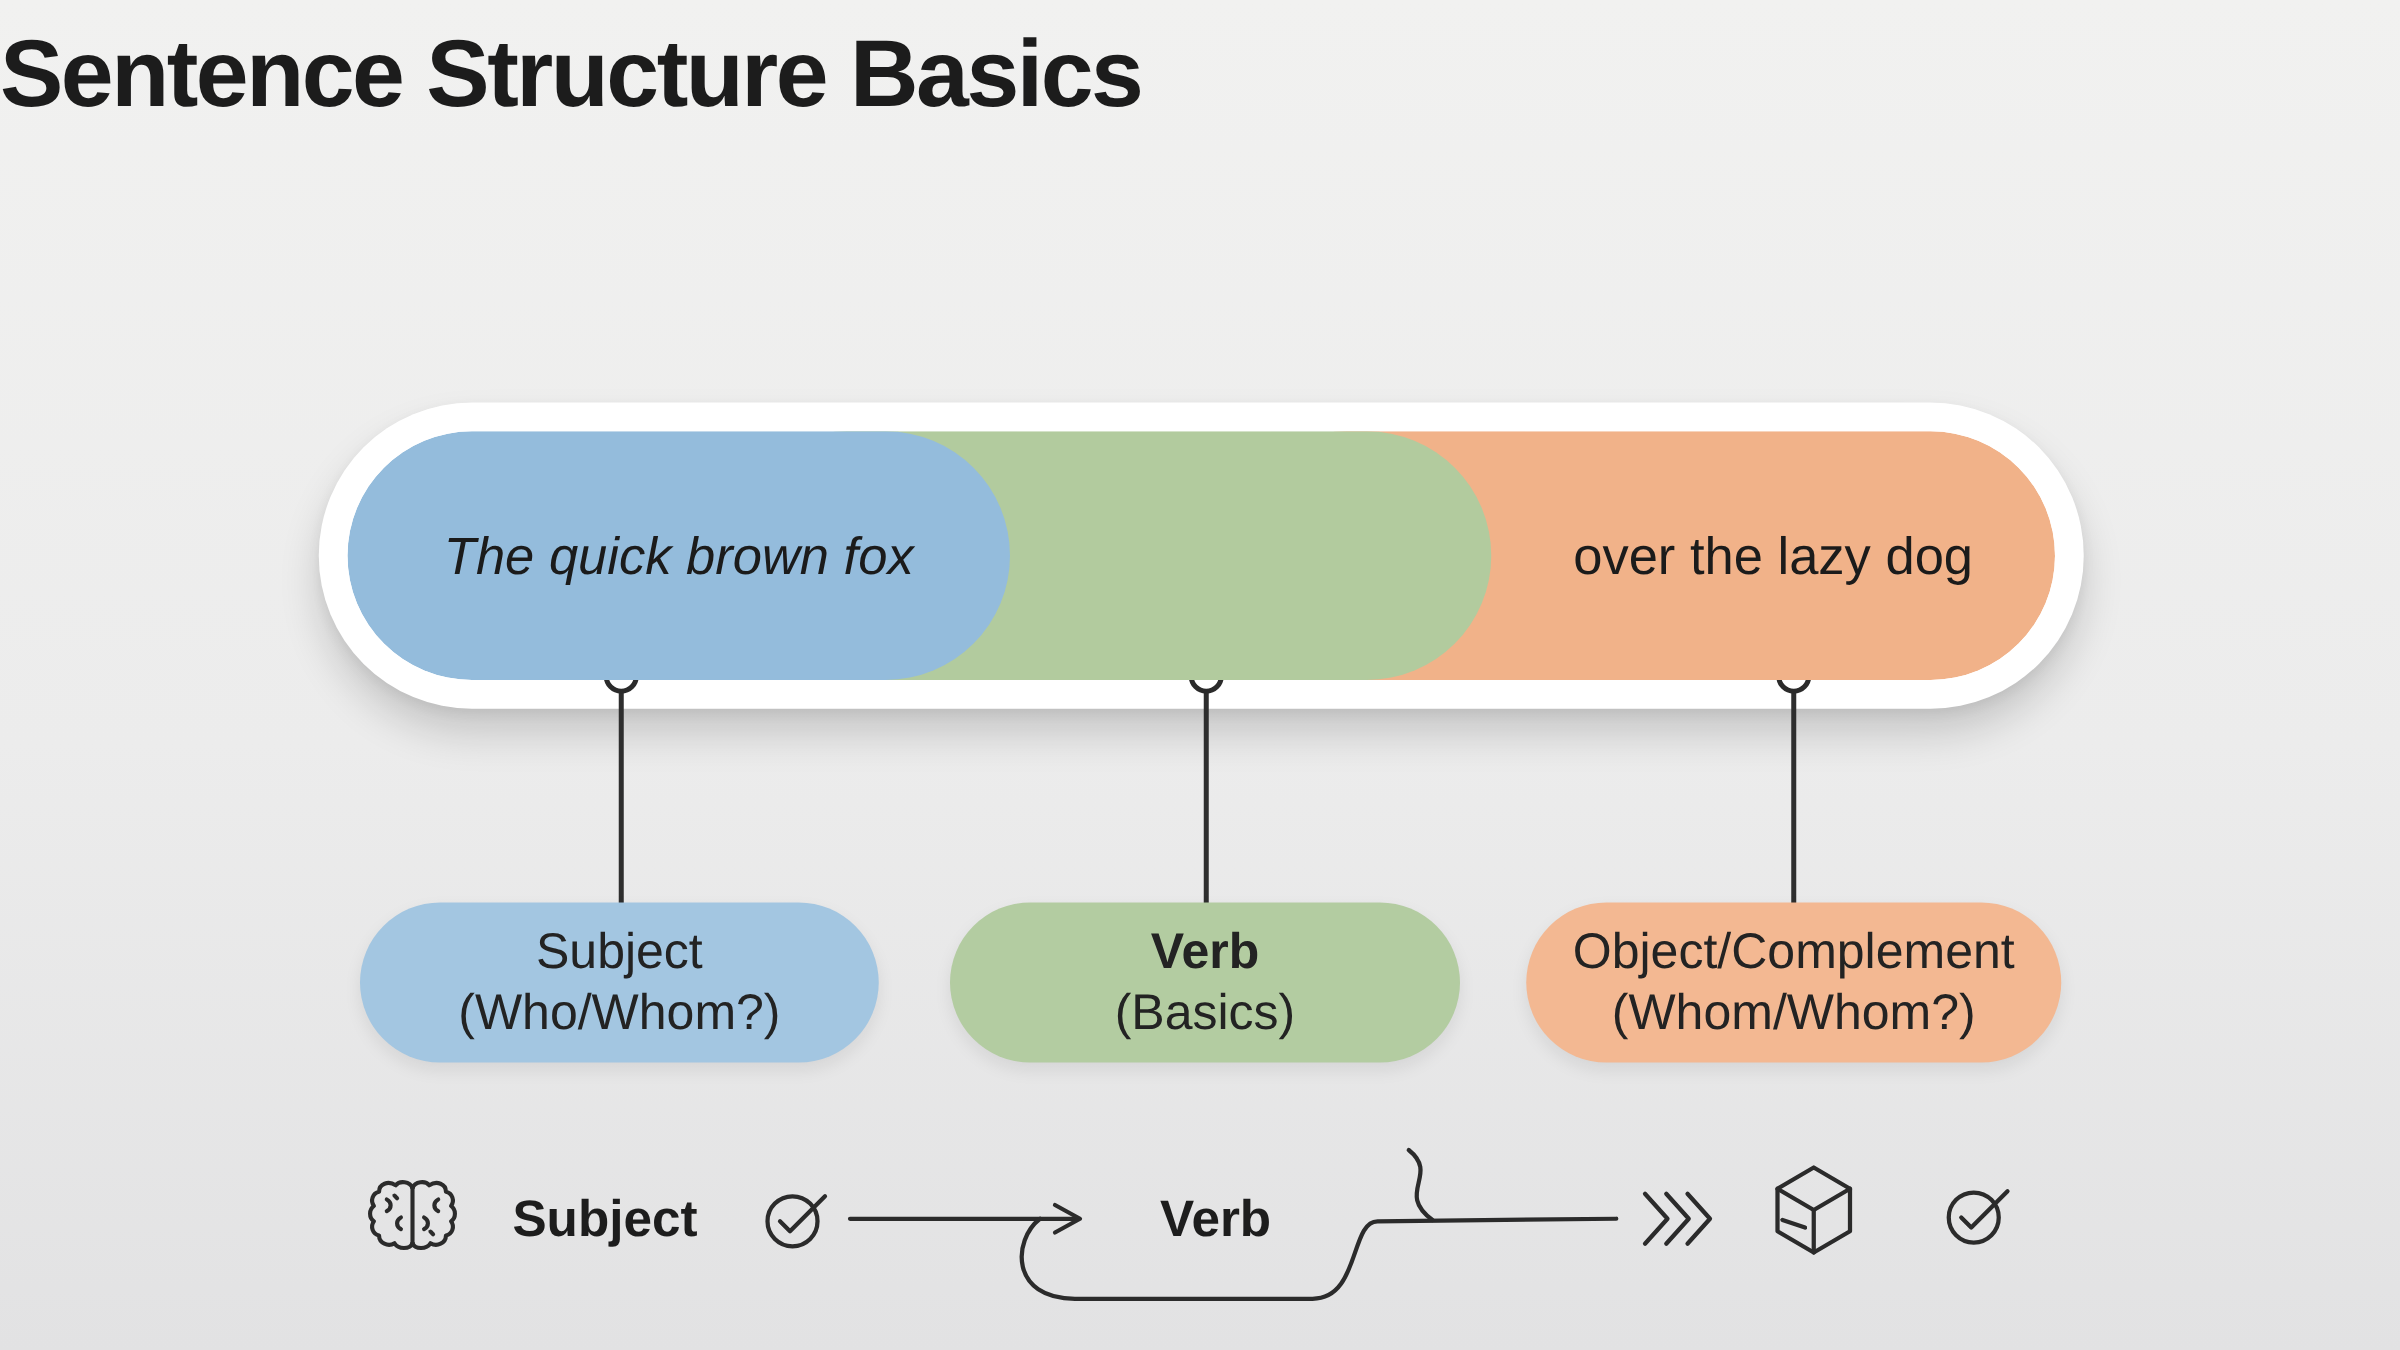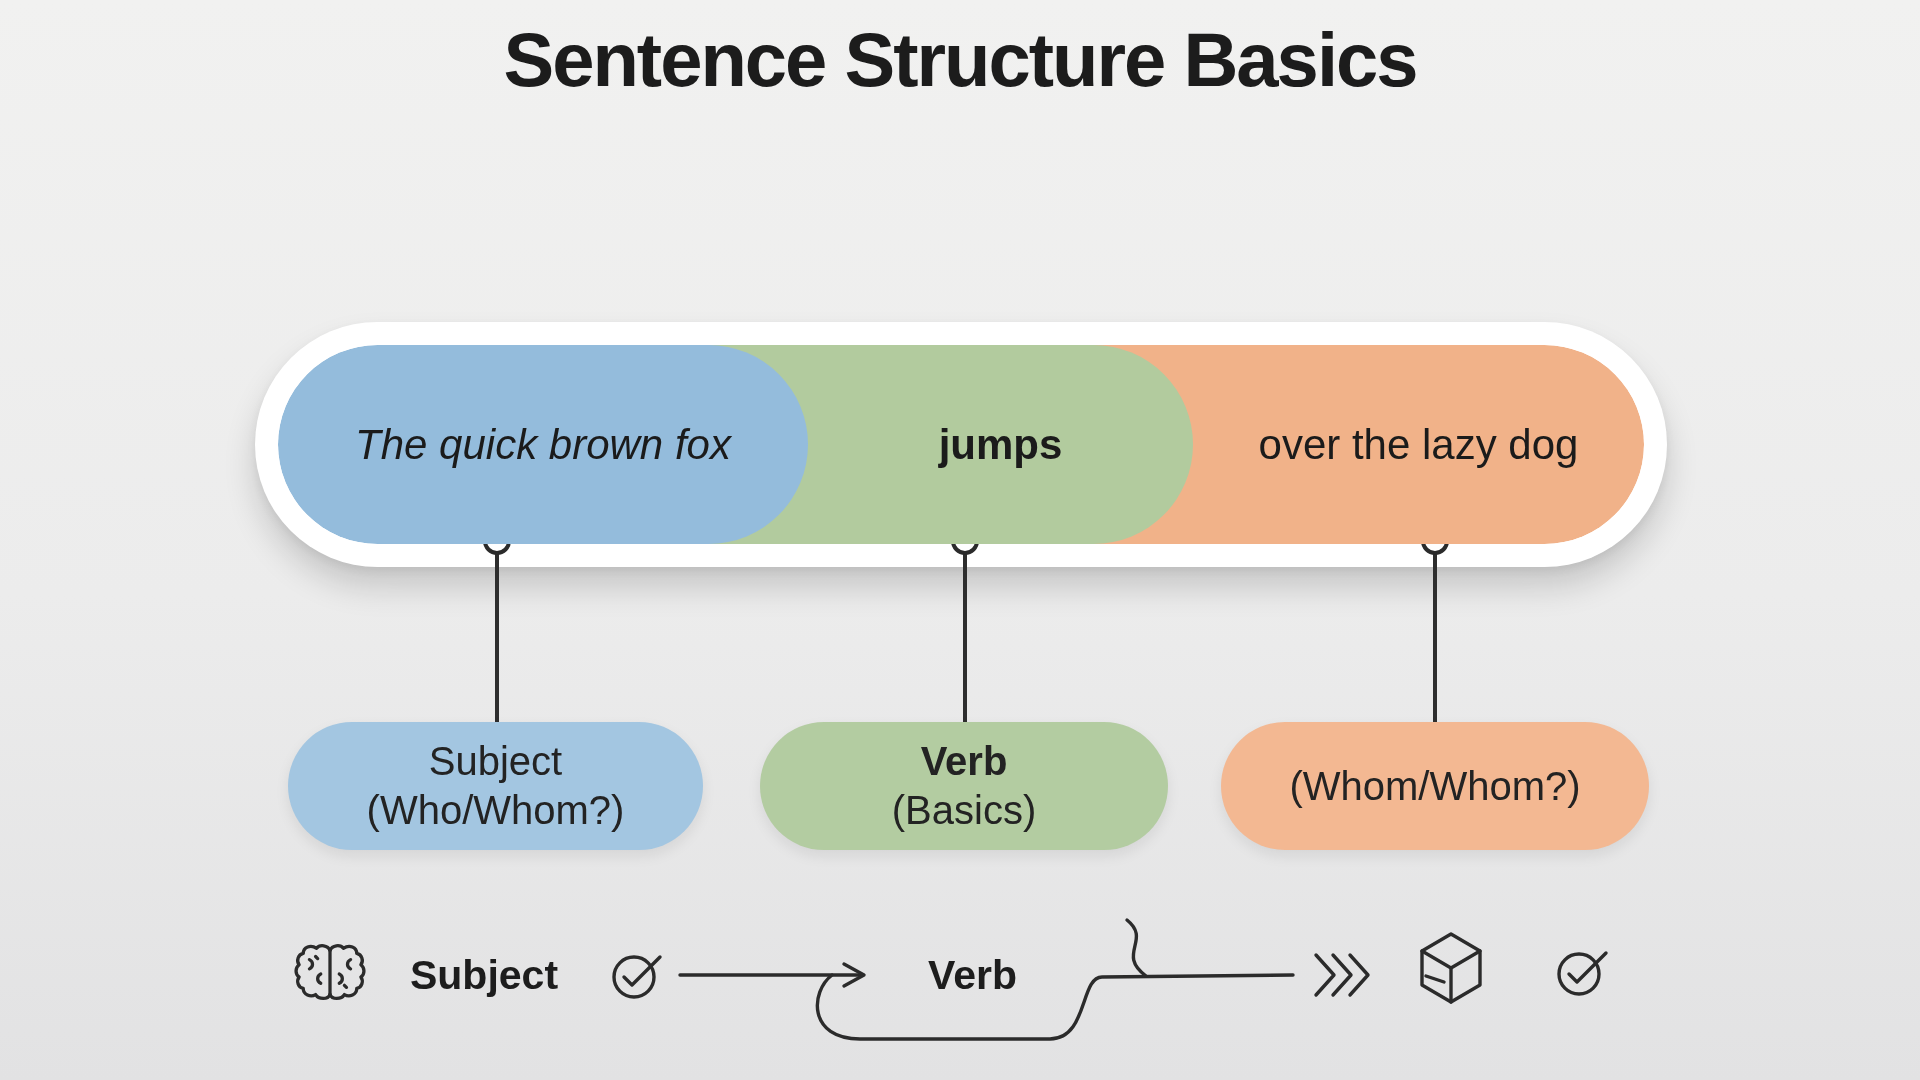--- a/index.html
+++ b/index.html
@@ -2,21 +2,21 @@
 <html><head>
 <meta charset="utf-8">
 <style>
   html,body{margin:0;padding:0;background:#e9e9e9;}
   .stage{
     position:relative;width:1920px;height:1080px;overflow:hidden;
     background:linear-gradient(180deg,#f1f1f0 0%,#ececec 55%,#e2e2e3 100%);
     font-family:"Liberation Sans",sans-serif;color:#1d1d1d;
   }
   .title{
-    position:absolute;left:0;right:0;top:16px;text-align:center;
+    position:absolute;left:0;right:0;top:16px;text-align:left;
     font-size:76px;font-weight:700;letter-spacing:-2px;color:#1c1c1c;
   }
   
   .main-pill{
     position:absolute;left:255px;top:322px;width:1412px;height:245px;
     background:#ffffff;border-radius:130px;
     box-shadow:0 20px 32px rgba(0,0,0,.16),0 4px 10px rgba(0,0,0,.06);
   }
   .main-inner{
     position:absolute;left:23px;top:23px;right:23px;bottom:23px;
@@ -69,41 +69,41 @@
 <div class="stage">
 
   <div class="title">Sentence Structure Basics</div>
 
   <div class="main-pill">
     <div class="main-inner">
       <div class="seg seg-orange"></div>
       <div class="seg seg-green"></div>
       <div class="seg seg-blue"></div>
       <div class="seg-text t-blue">The quick brown fox</div>
-      <div class="seg-text t-green">jumps</div>
       <div class="seg-text t-orange">over the lazy dog</div>
     </div>
   </div>
 
   <div class="connector-line line-1"></div>
   <div class="connector-line line-2"></div>
   <div class="connector-line line-3"></div>
   <div class="connector-dot dot-1"></div>
   <div class="connector-dot dot-2"></div>
   <div class="connector-dot dot-3"></div>
 
   <div class="role-pill role-blue">
     <div>Subject</div>
     <div>(Who/Whom?)</div>
   </div>
   <div class="role-pill role-green">
     <div class="role-title-bold">Verb</div>
     <div>(Basics)</div>
   </div>
   <div class="role-pill role-orange">
+    <div>Object/Complement</div>
     <div>(Whom/Whom?)</div>
   </div>
 
   <div class="icon" style="left:294px;top:942px;">
     <svg width="72" height="64" viewBox="0 0 70 62" fill="none" stroke="#2b2b2b" stroke-width="3.2" stroke-linecap="round" stroke-linejoin="round">
       <path d="M35 8 C33 3 25 2 22 6 C16 2 9 5 9 11 C4 12 2 18 5 22 C1 25 1 31 5 34 C2 38 4 44 9 45 C9 51 16 54 21 51 C24 56 33 56 35 51"></path>
       <path d="M35 8 C37 3 45 2 48 6 C54 2 61 5 61 11 C66 12 68 18 65 22 C69 25 69 31 65 34 C68 38 66 44 61 45 C61 51 54 54 49 51 C46 56 37 56 35 51"></path>
       <path d="M35 8 L35 51"></path>
       <path d="M15 17 C19 19 19 24 15 26"></path>
       <path d="M26 31 C22 33 22 38 26 40"></path>

